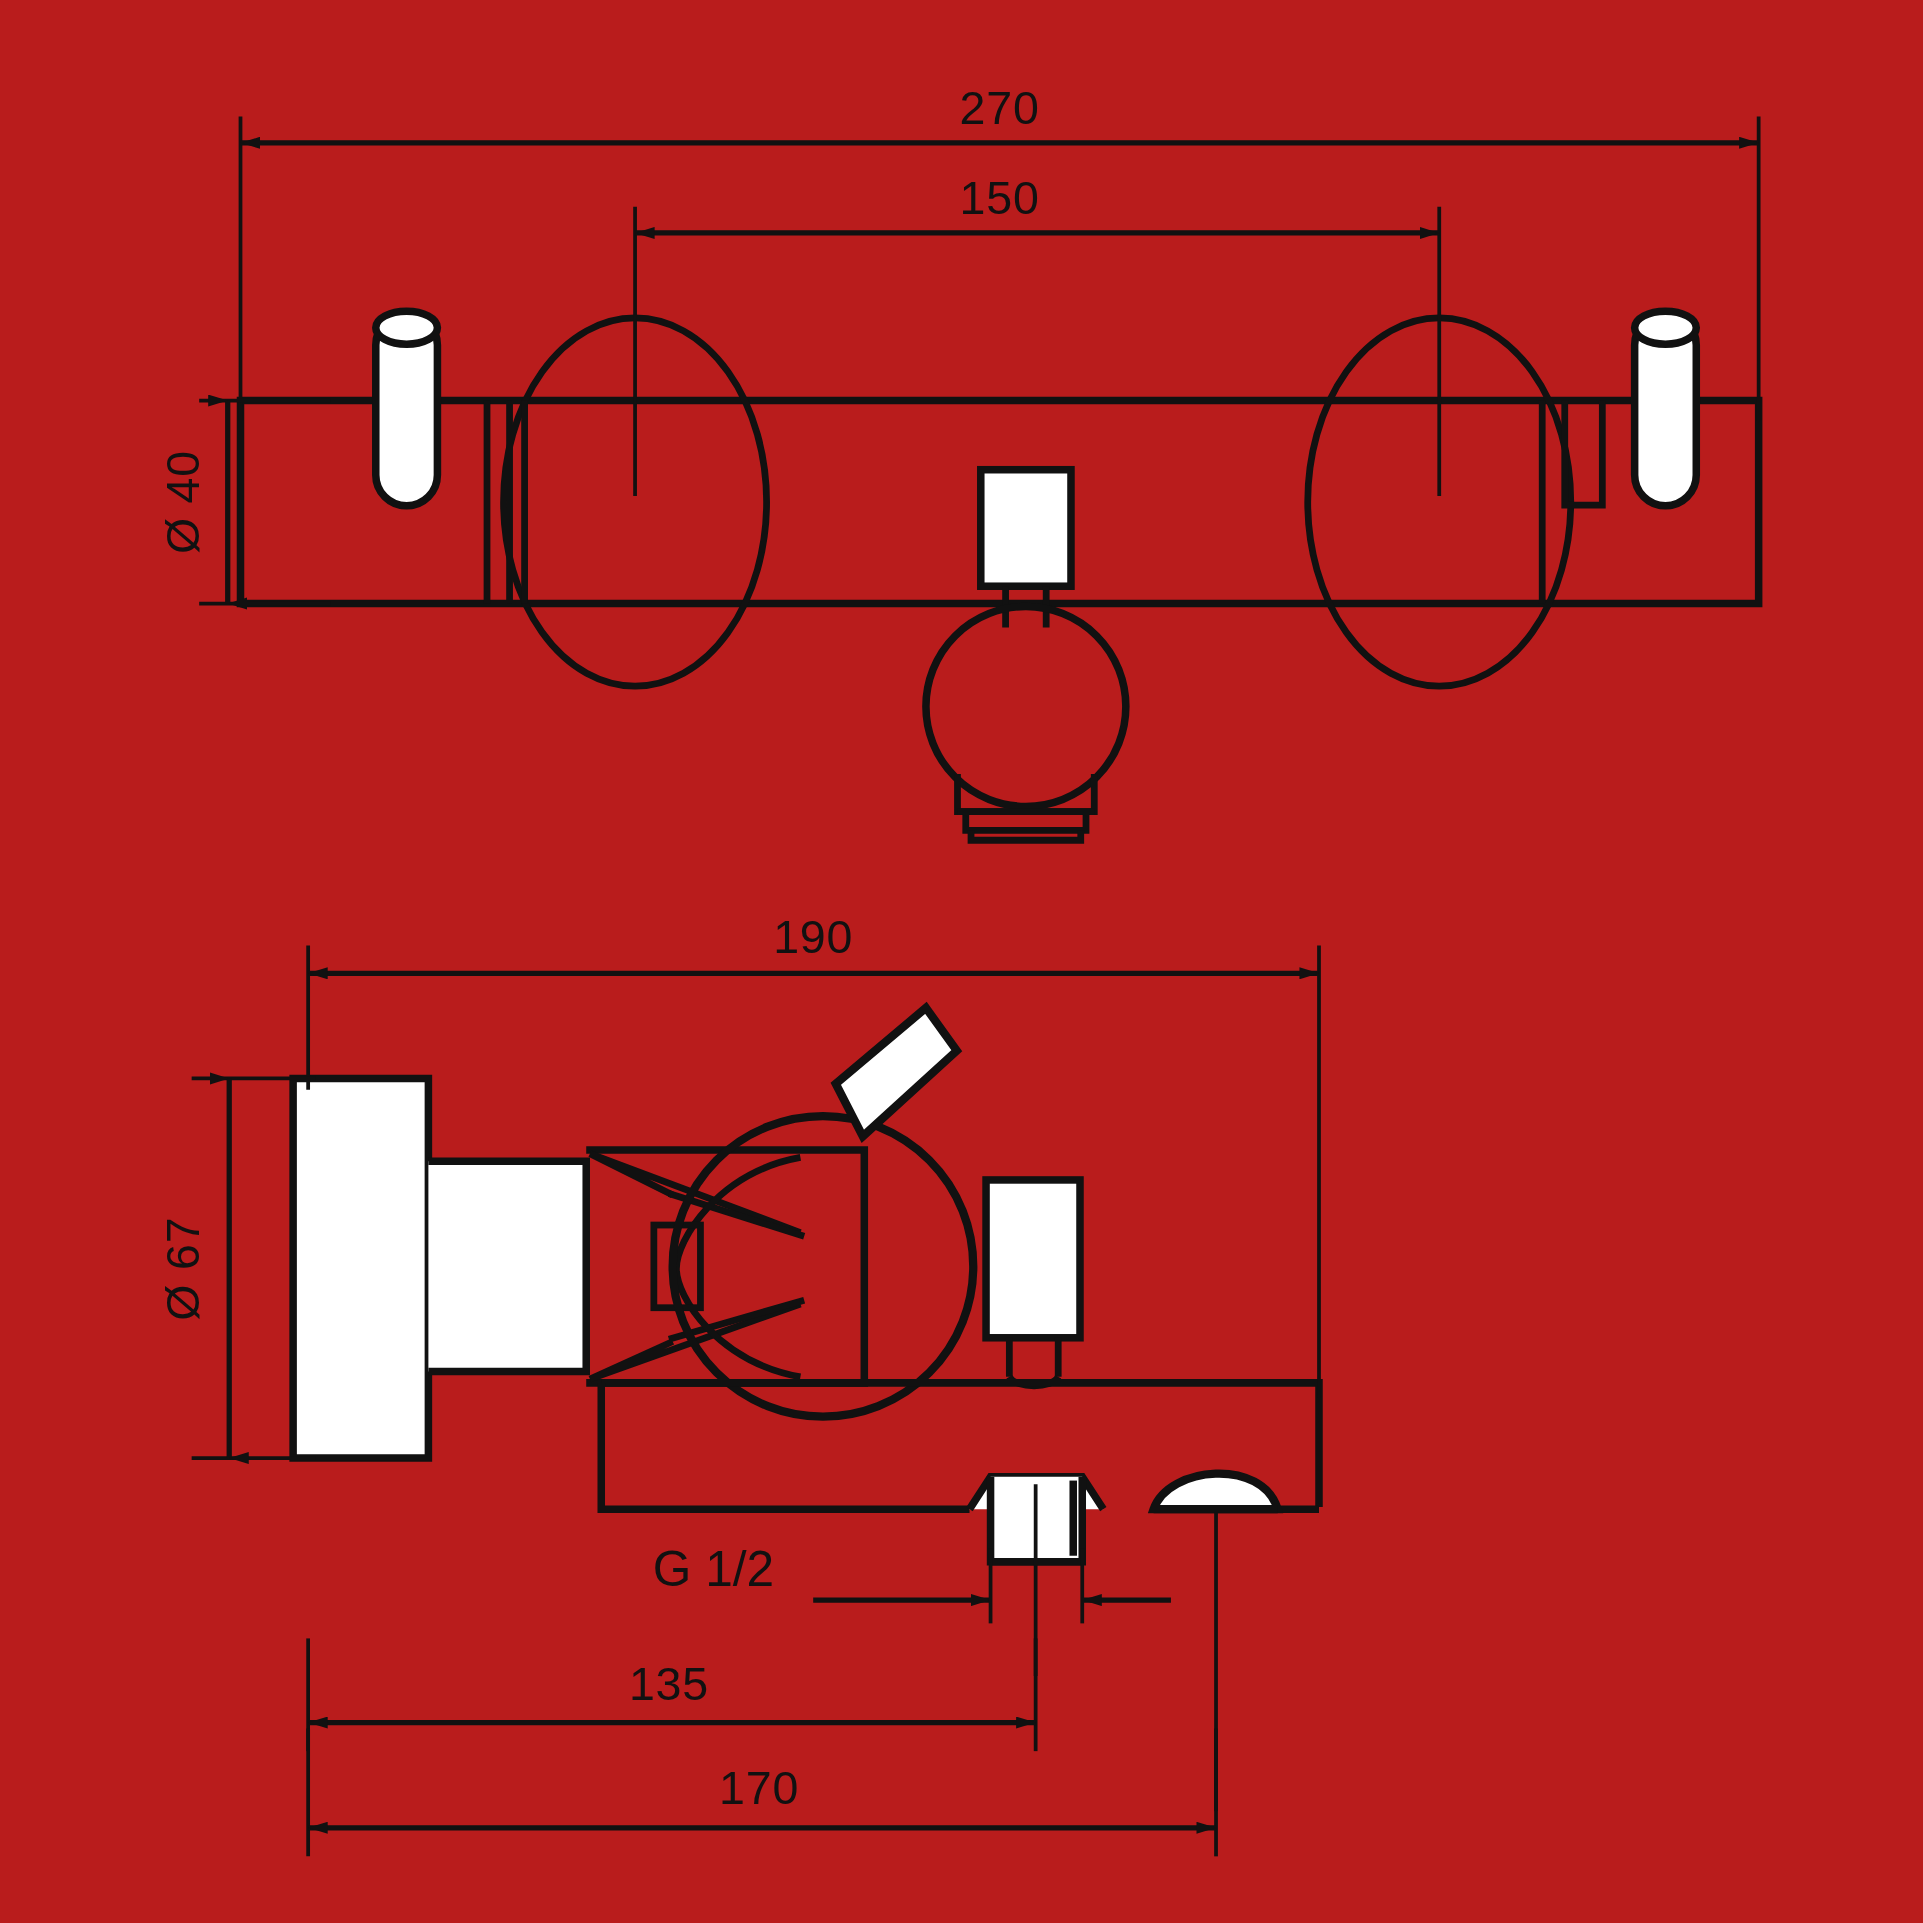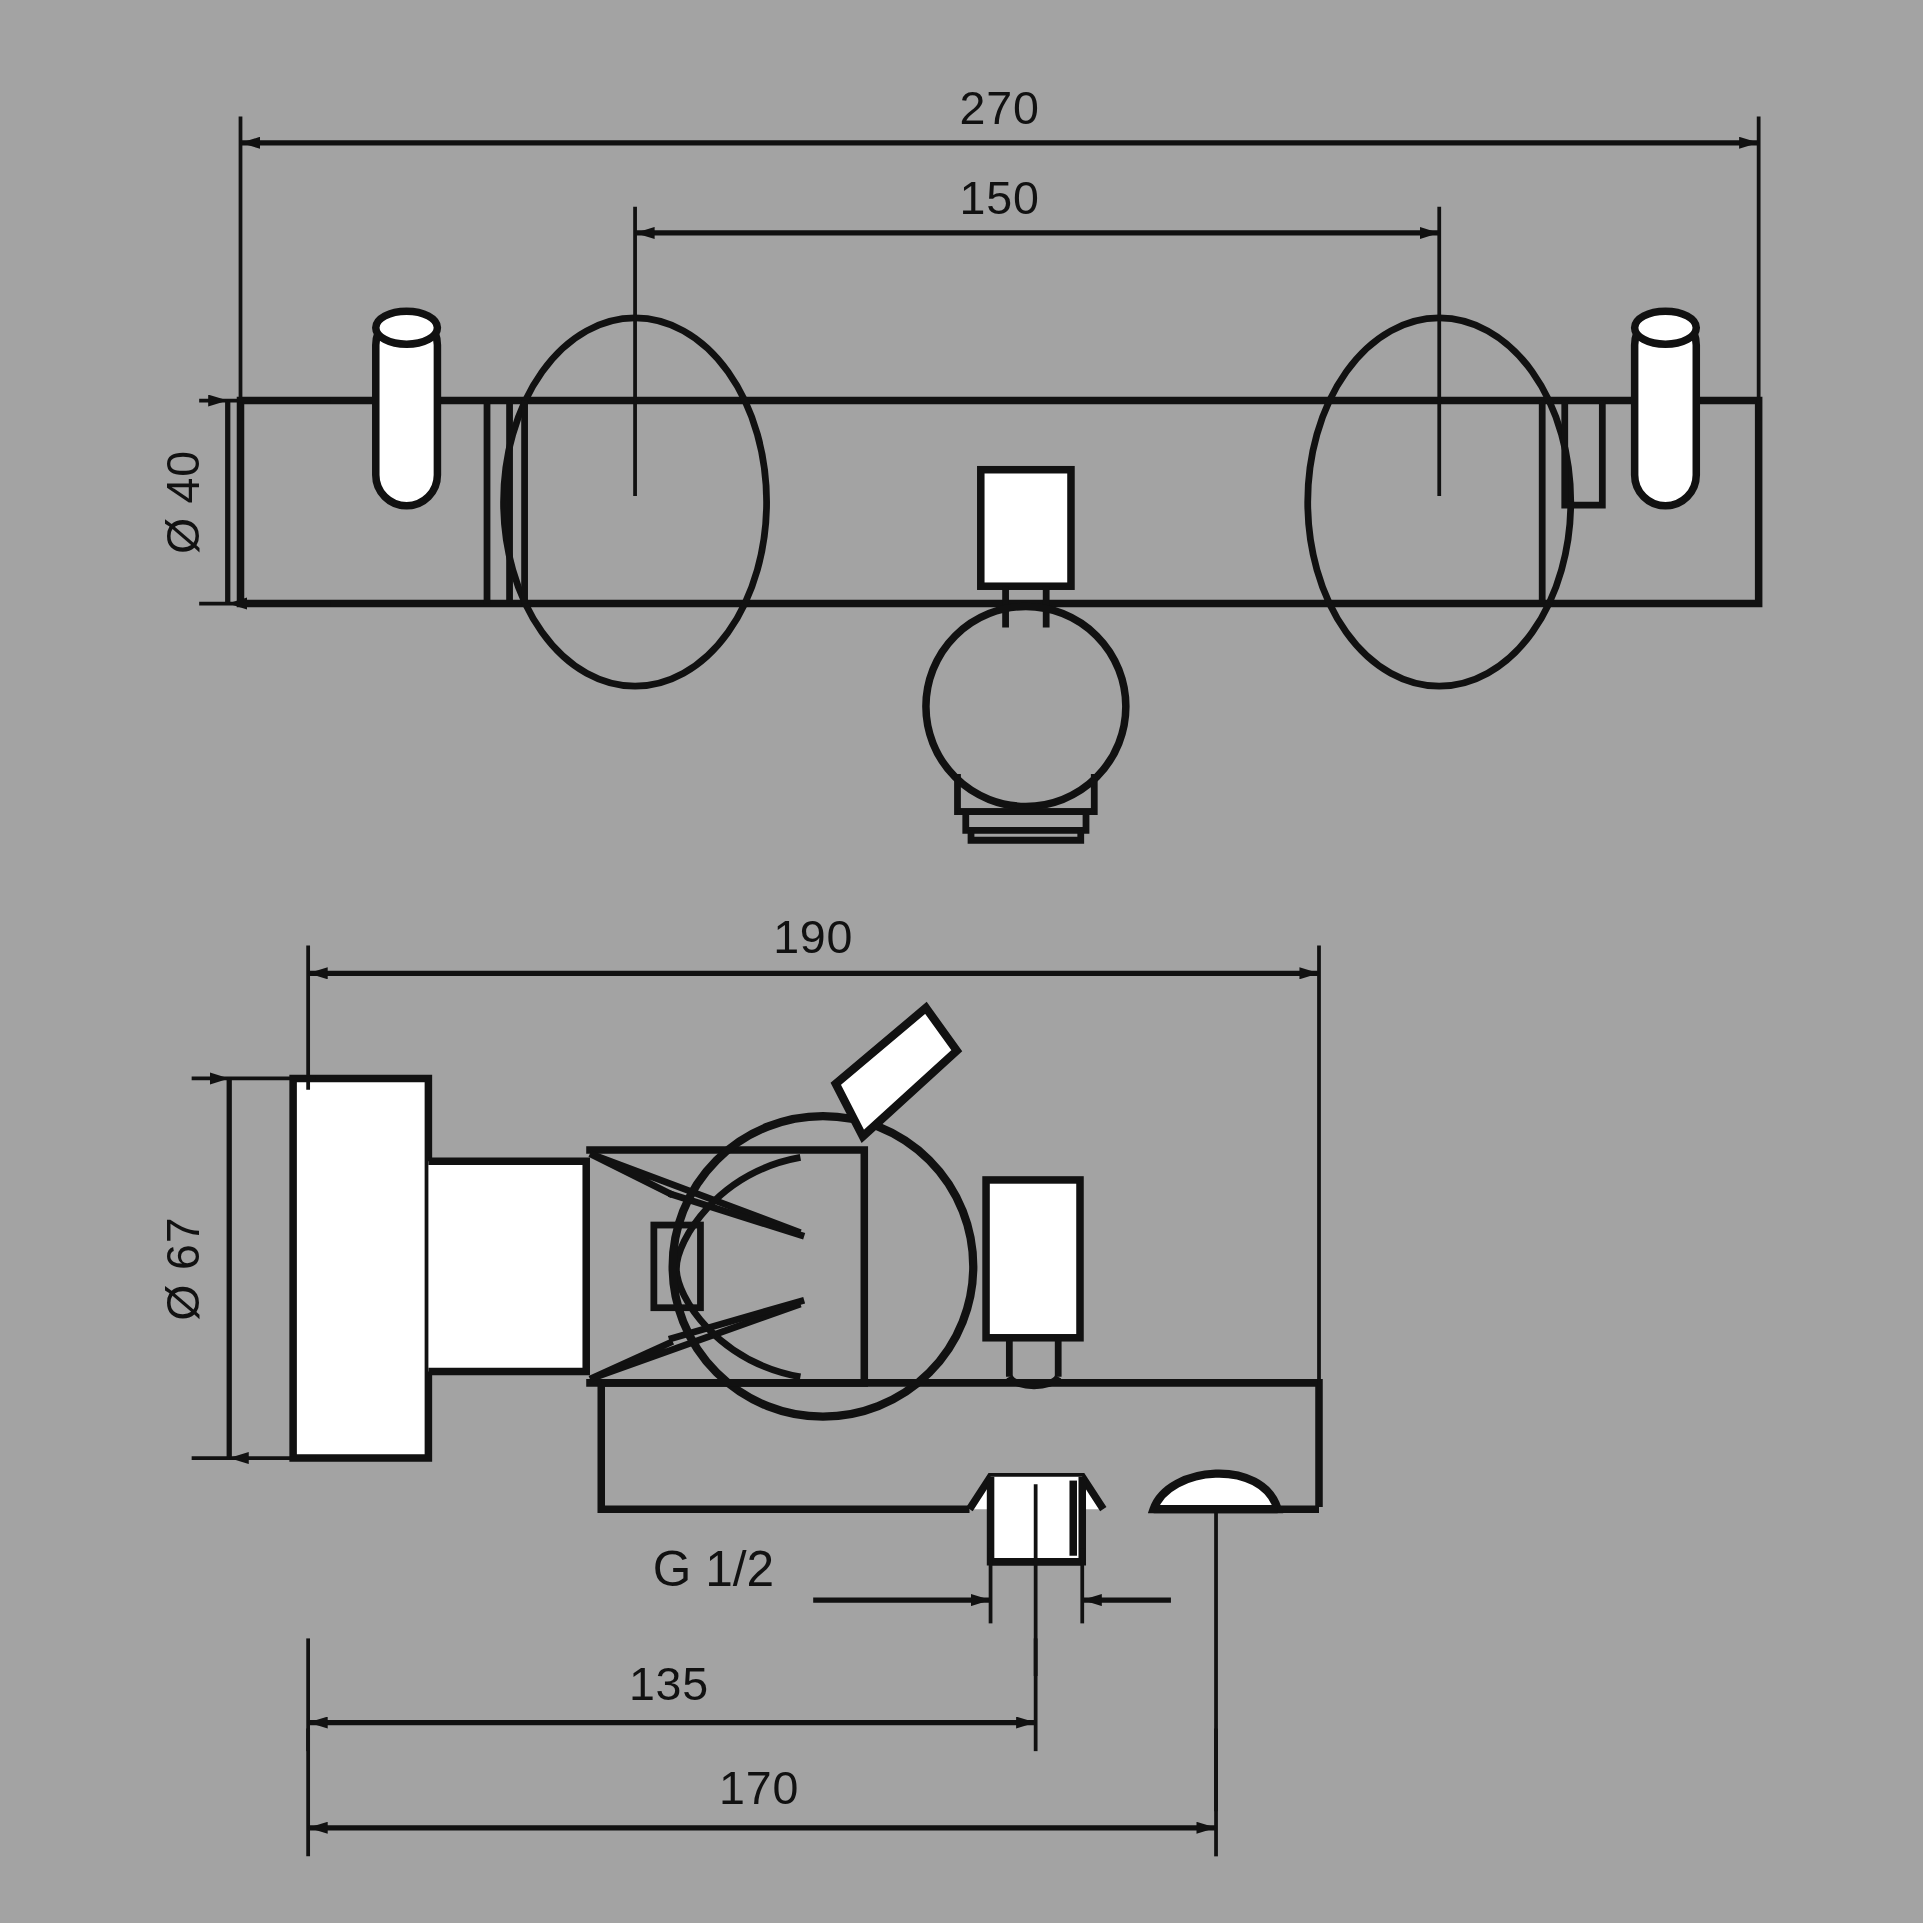--- a/index.html
+++ b/index.html
@@ -11,21 +11,21 @@
   body {
     width: 1924px;
     height: 1924px;
     font-family: "Liberation Sans", sans-serif;
     overflow: hidden;
   }
   #drawing-root {
     position: relative;
     width: 1924px;
     height: 1924px;
-    background: #a3a3a3;
+    background: #b91c1c;
   }
   svg.cad {
     position: absolute;
     top: 0;
     left: 0;
     width: 1924px;
     height: 1924px;
     display: block;
   }
   .dim-text {

